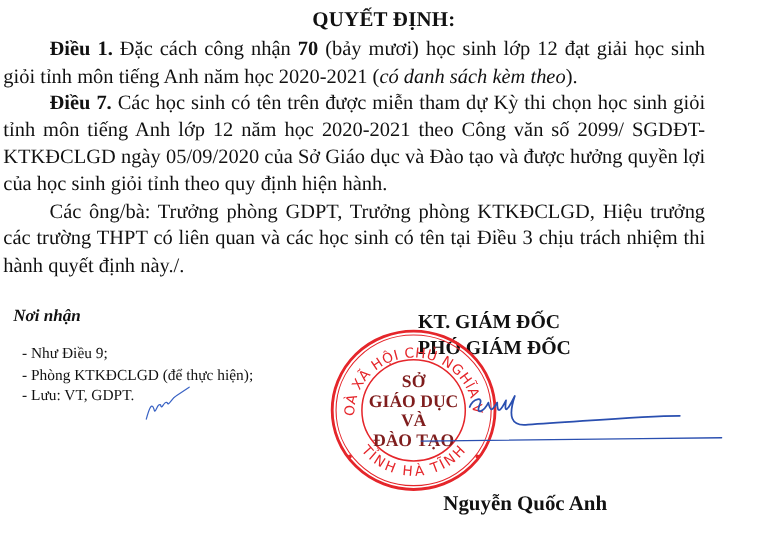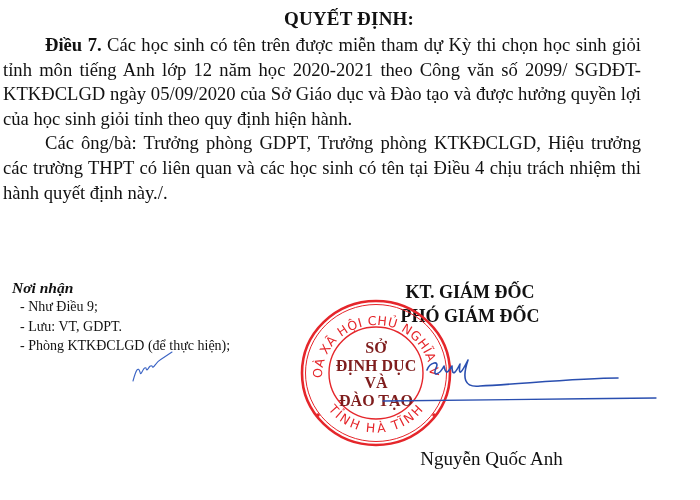--- a/index.html
+++ b/index.html
@@ -22,32 +22,32 @@
     .para { margin: 0; text-align: justify; text-indent: 42px; }
     .para b { font-weight: bold; }
     .para i { font-style: italic; }
 
     .recipients {
       position: absolute; left: 12px; top: 279px;
       font-size: 14px; line-height: 19.6px;
     }
     .recipients .head {
       font-weight: bold; font-style: italic; font-size: 15.5px; line-height: 18px;
-      margin-bottom: 0;
+      margin-bottom: 15px;
     }
     .recipients .item { padding-left: 8px; }
 
     .sign-block {
       position: absolute; left: 380px; width: 180px; top: 280px;
-      text-align: center; font-weight: bold; font-size: 18px; line-height: 24px;
+      font-weight: bold; font-size: 18px; line-height: 24px;
     }
     .signer-name {
       position: absolute; left: 380px; width: 200px; top: 448px;
-      text-align: center; padding-left: 23px; box-sizing: border-box;
-      font-weight: normal; font-size: 19px;
+      text-align: left; padding-left: 23px; box-sizing: border-box;
+      font-weight: bold; font-size: 19px;
     }
 
     .stamp {
       position: absolute; left: 300px; top: 299px; width: 152px; height: 148px;
     }
     .stamp svg { width: 152px; height: 148px; display: block; }
     .stamp-center {
       position: absolute; left: 0; top: 0; width: 152px; height: 148px;
       display: flex; flex-direction: column; align-items: center; justify-content: center;
       color: #7f1d1d; font-weight: bold; font-size: 16px; line-height: 17.5px;
@@ -55,29 +55,30 @@
       padding-top: 2px; box-sizing: border-box;
     }
     .sig { position: absolute; left: 0; top: 0; width: 700px; height: 500px; pointer-events: none; }
   </style>
 </head>
 <body>
 
 <div class="title">QUYẾT ĐỊNH:</div>
 
 <div class="body-text">
+  <p class="para"><b>Điều 1.</b><span> Đặc cách công nhận </span><b>70</b><span> (bảy mươi) học sinh lớp 12 đạt giải học sinh giỏi tỉnh môn tiếng Anh năm học 2020-2021 (</span><i>có danh sách kèm theo</i><span>).</span></p>
   <p class="para"><b>Điều 7.</b><span> Các học sinh có tên trên được miễn tham dự Kỳ thi chọn học sinh giỏi tỉnh môn tiếng Anh lớp 12 năm học 2020-2021 theo Công văn số 2099/ SGDĐT-KTKĐCLGD ngày 05/09/2020 của Sở Giáo dục và Đào tạo và được hưởng quyền lợi của học sinh giỏi tỉnh theo quy định hiện hành.</span></p>
-  <p class="para">Các ông/bà: Trưởng phòng GDPT, Trưởng phòng KTKĐCLGD, Hiệu trưởng các trường THPT có liên quan và các học sinh có tên tại Điều 4 chịu trách nhiệm thi hành quyết định này./.</p>
+  <p class="para">Các ông/bà: Trưởng phòng GDPT, Trưởng phòng KTKĐCLGD, Hiệu trưởng các trường THPT có liên quan và các học sinh có tên tại Điều 3 chịu trách nhiệm thi hành quyết định này./.</p>
 </div>
 
 <div class="recipients">
   <div class="head">Nơi nhận</div>
   <div class="item">- Như Điều 9;</div>
+  <div class="item">- Phòng KTKĐCLGD (để thực hiện);</div>
   <div class="item">- Lưu: VT, GDPT.</div>
-  <div class="item">- Phòng KTKĐCLGD (để thực hiện);</div>
 </div>
 
 <div class="sign-block">
   <div>KT. GIÁM ĐỐC</div>
   <div>PHÓ GIÁM ĐỐC</div>
 </div>
 
 <div class="stamp">
   <svg viewBox="0 0 152 148">
     <defs>
@@ -91,21 +92,21 @@
       <textPath href="#ringTop" startOffset="50%" text-anchor="middle">CỘNG HOÀ XÃ HỘI CHỦ NGHĨA VIỆT NAM</textPath>
     </text>
     <text font-family="DejaVu Sans, sans-serif" font-size="12.5" fill="#e5262b" letter-spacing="0.6">
       <textPath href="#ringBottom" startOffset="50%" text-anchor="middle" dominant-baseline="hanging">TỈNH HÀ TĨNH</textPath>
     </text>
     <circle cx="18" cy="116" r="1.8" fill="#e5262b"></circle>
     <circle cx="134" cy="116" r="1.8" fill="#e5262b"></circle>
   </svg>
   <div class="stamp-center">
     <div>SỞ</div>
-    <div>ĐỊNH DỤC</div>
+    <div>GIÁO DỤC</div>
     <div>VÀ</div>
     <div>ĐÀO TẠO</div>
   </div>
 </div>
 
 <svg class="sig" viewBox="0 0 700 500">
 
   <path d="M133,381 C136,370 138,366 140,372 C141,378 143,366 146,368 C147,374 149,364 152,366 C153,370 156,362 160,360 L172,352" fill="none" stroke="#3a63c4" stroke-width="1.1" stroke-linecap="round"></path>
 
   <path d="M427,370 C430,362 440,360 436,368 C432,378 440,374 444,366 C446,376 448,372 452,366 C452,378 456,372 460,364 C458,378 462,372 468,360 C462,378 464,388 480,386 C520,384 580,378 618,378" fill="none" stroke="#2a4fb0" stroke-width="1.6" stroke-linecap="round" stroke-linejoin="round"></path>

